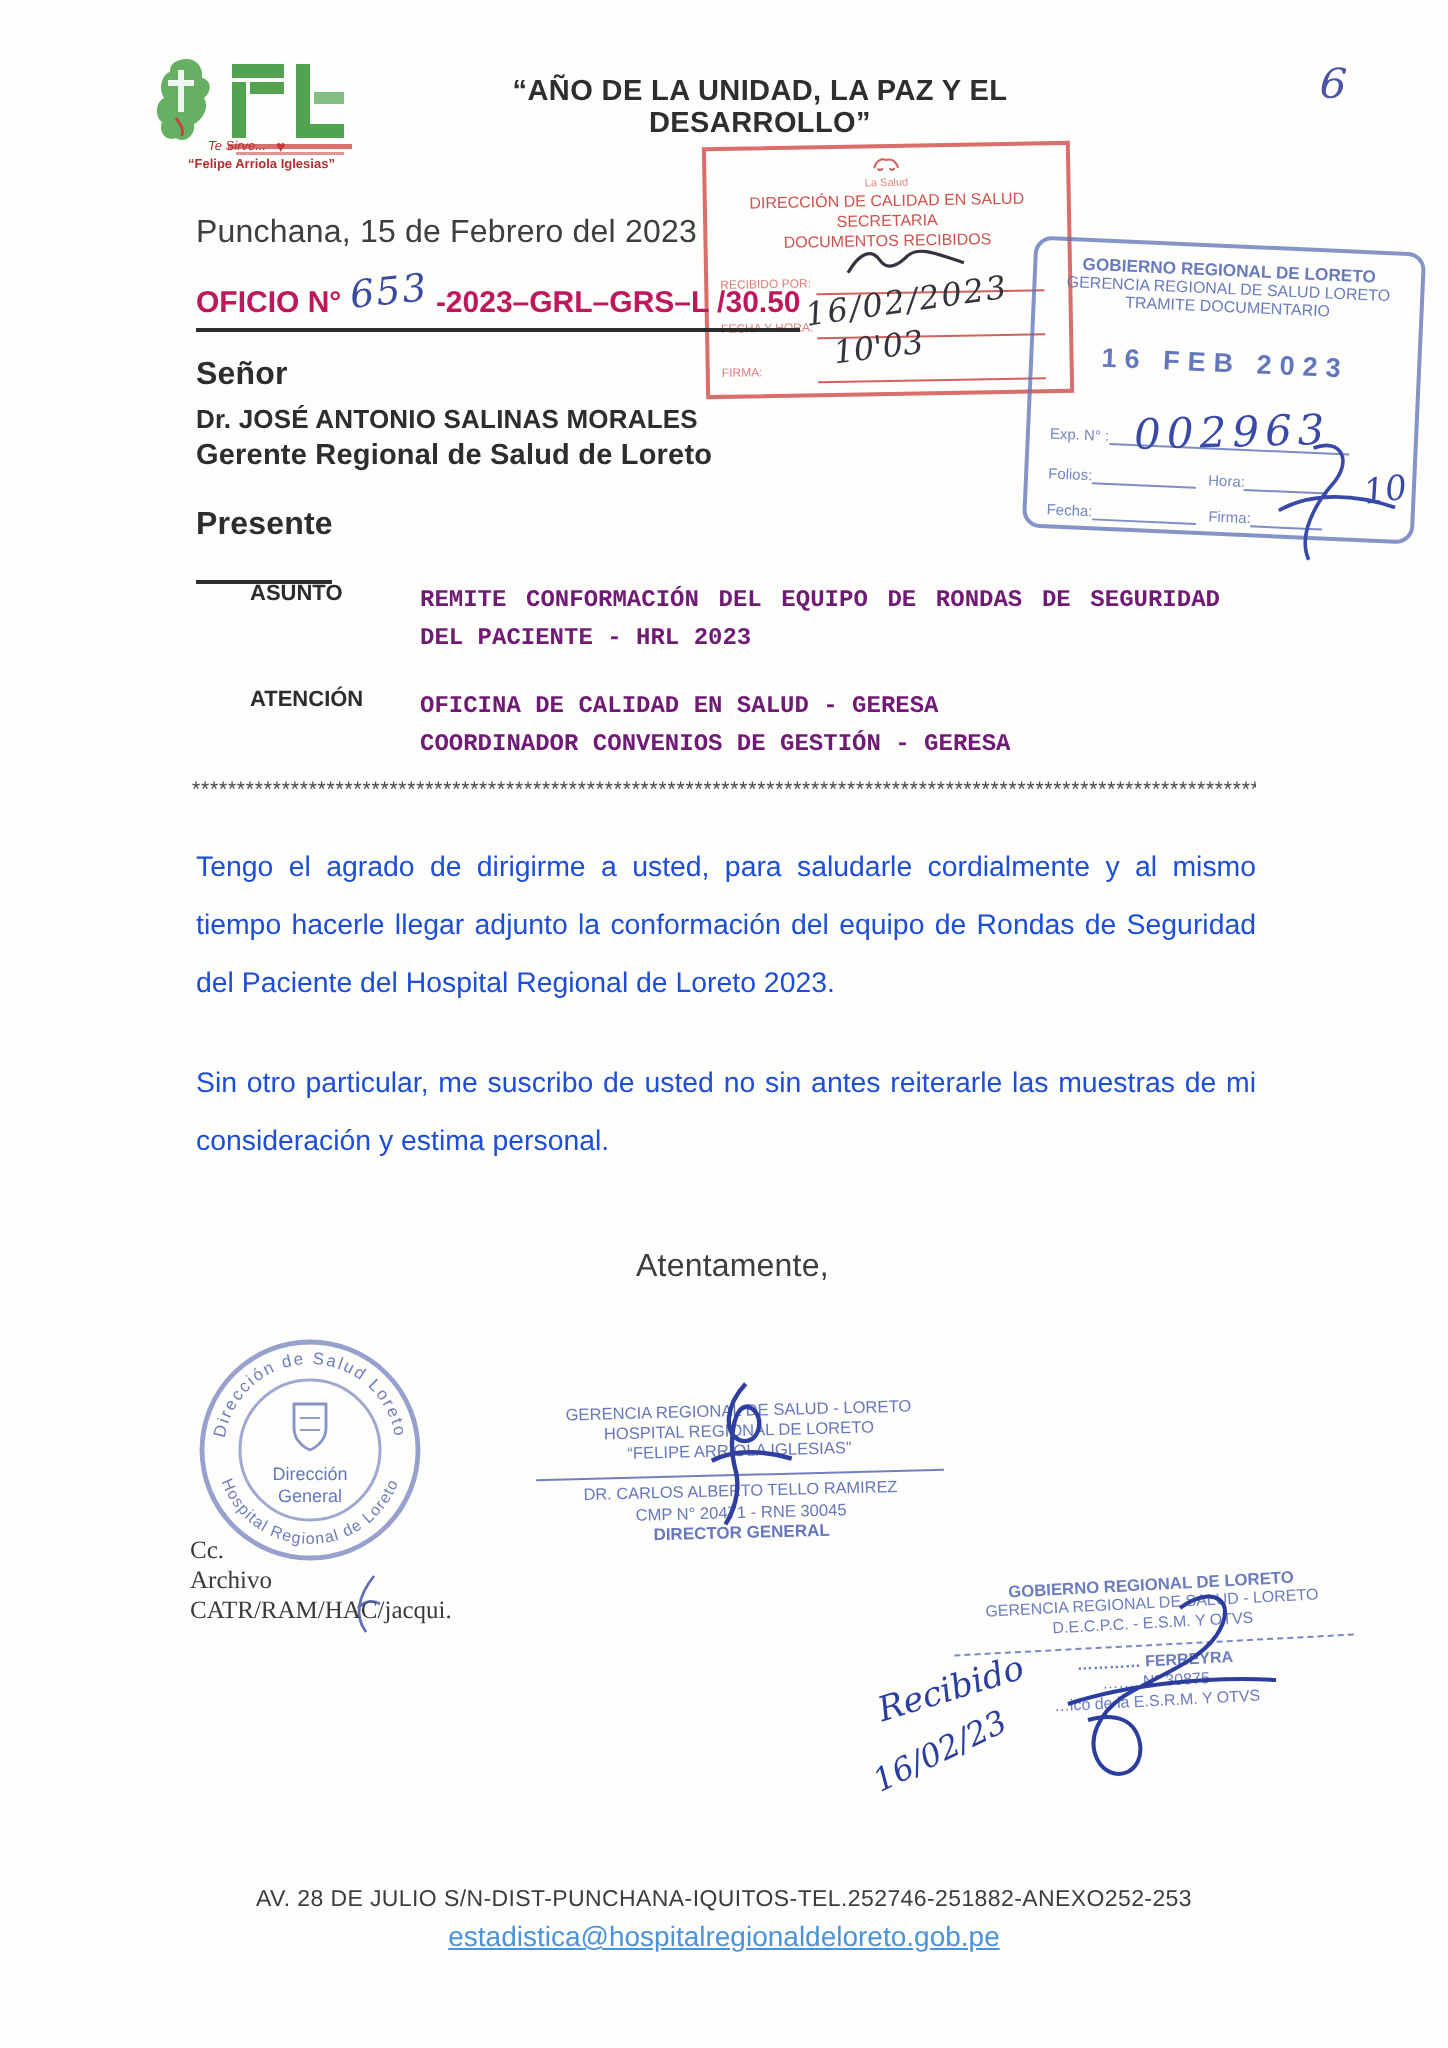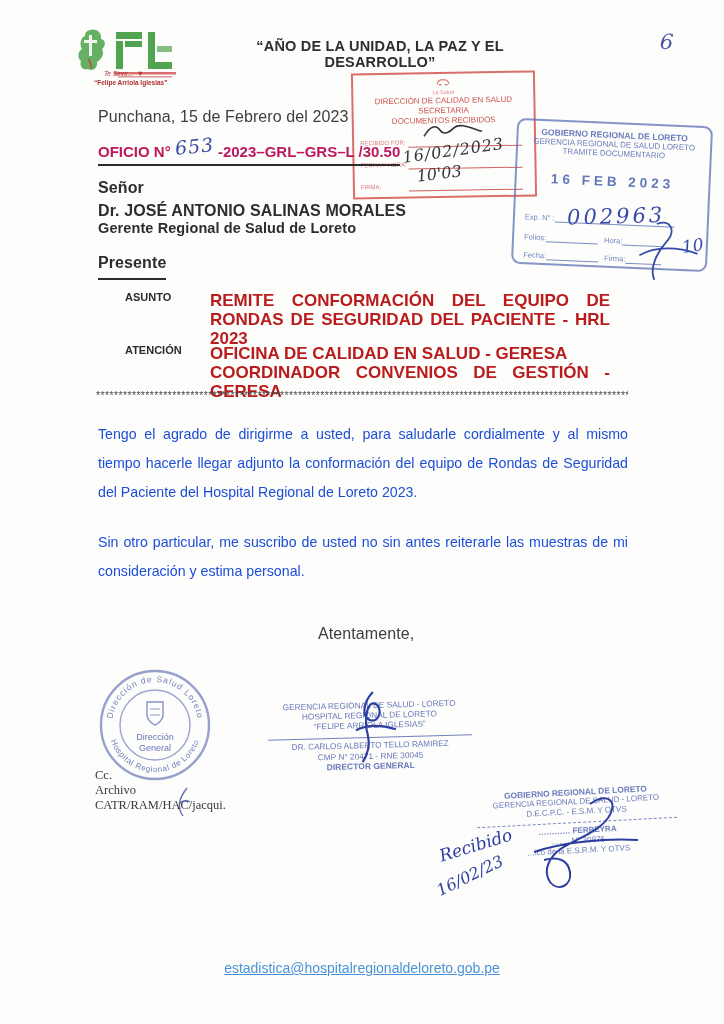--- a/index.html
+++ b/index.html
@@ -18,26 +18,26 @@
   
   .logo{top:26px; left:76px; width:128px; height:66px;}
   .logo-tagline{top:70px; left:104px; font-size:6.5px; color:#b03030; font-style:italic;}
   .logo-name{top:79px; left:92px; font-size:6.5px; color:#b03030; font-weight:bold;}
   
   .dateline{top:108px; left:98px;}
   .oficio{top:139px; left:98px; display:flex; align-items:baseline; border-bottom:2.2px solid #2d2d2d; padding-bottom:3px;}
   .oficio .pre,.oficio .suf{font-size:15px; font-weight:bold; color:#be185d;}
   .oficio .num{font-size:19px; transform:rotate(-6deg); position:relative; top:-4px; margin:0 4px; letter-spacing:1px;}
   .senor{top:179px; left:98px;}
-  .rname{top:202px; left:98px; font-size:16px;}
+  .rname{top:202px; left:98px; font-size:13px;}
   .rtitle{top:220px; left:98px; font-size:14.5px;}
-  .presente{top:254px; left:98px; border-bottom:2px solid #2d2d2d; padding-bottom:6px;}
+  .presente{top:254px; left:98px; border-bottom:2px solid #2d2d2d; padding-bottom:18px;}
   .subjrow{left:125px; display:flex;}
   .subjlabel{width:85px; font-weight:bold; color:#2c2c2c; font-size:11px; flex:none;}
-  .subjval{width:400px; font-weight:bold; color:#b91c1c; font-size:17px; text-align:justify; line-height:19px;}
+  .subjval{width:400px; font-weight:bold; color:#701a75; font-size:12px; text-align:justify; line-height:19px;font-family:Liberation Mono, monospace;}
   .stars{top:389px; left:96px; width:532px; font-size:10.5px; color:#4a4a4a; white-space:nowrap; overflow:hidden; letter-spacing:.4px;}
   .para{left:98px; width:530px; font-size:14.2px; line-height:29px; text-align:justify; color:#1d4ed8;}
   .closing{top:625px; left:318px;}
   .ccblock{top:768px; left:95px; font-size:12.5px; line-height:15px; color:#3a3a3a;font-family:Liberation Serif, serif;}
   
   .stamp-red{top:72px; left:352px; width:180px; height:122px; border:2px solid rgba(204,62,58,.75);
     transform:rotate(-1deg); color:rgba(198,58,54,.88); text-align:center; font-size:8px; line-height:10px;}
   .stamp-red .tiny{font-size:5.5px; color:rgba(198,58,54,.6); line-height:6px;}
   .redrow{position:absolute; left:6px; display:flex; align-items:flex-end;}
   .redrow .lab{font-size:6px; color:rgba(198,58,54,.65); width:48px; text-align:left;}
@@ -245,17 +245,18 @@
     <div>……. N° 30875</div>
     <div>…ico de la E.S.R.M. Y OTVS</div>
   </div>
 
   <div class="abs hand hw-recibido">Recibido</div>
   <div class="abs hand hw-date2">16/02/23</div>
   <svg class="abs" style="top:790px; left:520px;" width="130" height="115" viewBox="0 0 130 115">
     <path d="M70,14 C86,2 100,10 88,28 C78,42 58,48 42,58 C30,66 22,80 30,92 C38,102 52,96 50,82 C48,70 38,66 24,70 M14,62 C44,52 86,48 118,50" stroke="#2c3da0" stroke-width="2" fill="none"></path>
   </svg>
 
+  <div class="abs footer1">AV. 28 DE JULIO S/N-DIST-PUNCHANA-IQUITOS-TEL.252746-251882-ANEXO252-253</div>
   <div class="abs footer2">
     <a>estadistica@hospitalregionaldeloreto.gob.pe</a>
   </div>
 
 </div>
 
 </body></html>

